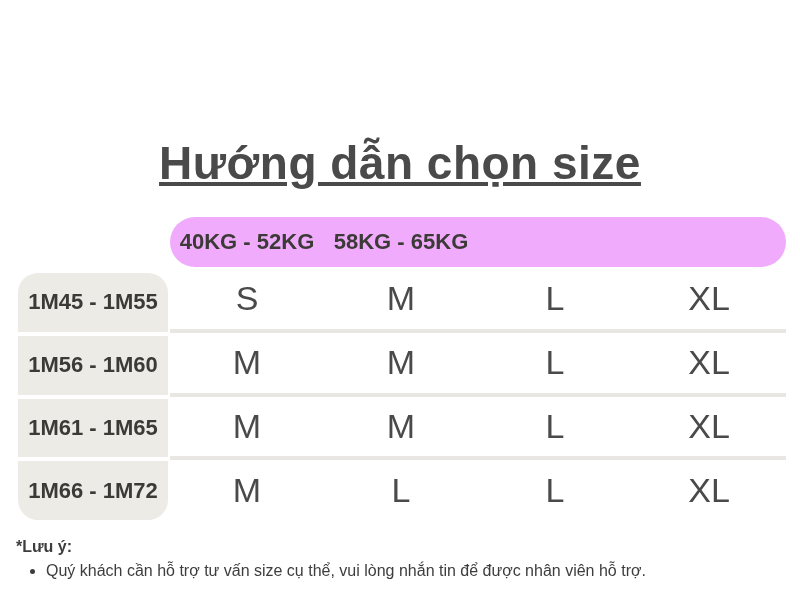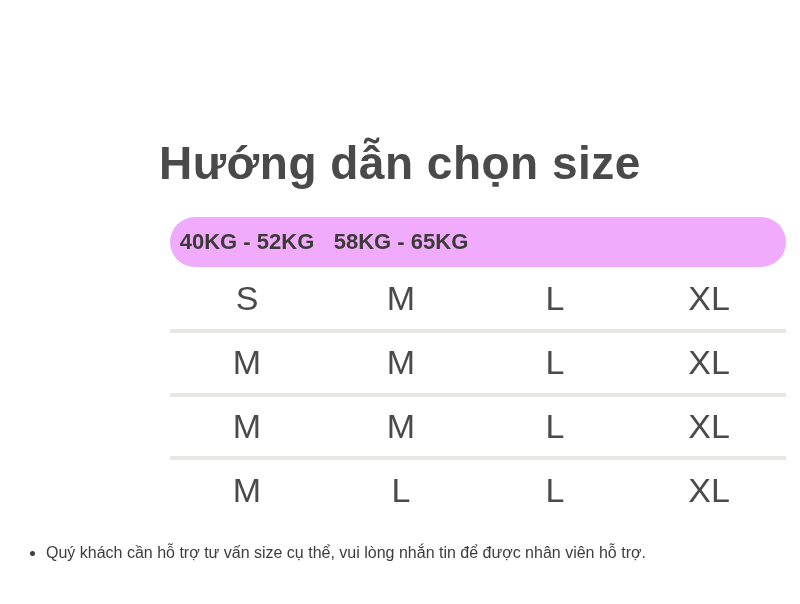--- a/index.html
+++ b/index.html
@@ -26,21 +26,21 @@
     font-style: italic; font-variant: small-caps;
     font-size: 12px; letter-spacing: 2px; color: #1d1d1d;
     white-space: nowrap;
   }
   .butterfly { position: absolute; right: -4px; top: 0; width: 86px; height: 130px; }
 
   
   .title {
     position: absolute; left: 0; top: 136px; width: 100%;
     margin: 0; text-align: center;
-    font-size: 46px; font-weight: 600; color: #4a4a4a; letter-spacing: 0.5px;
+    font-size: 46px; font-weight: 600; color: #4a4a4a; letter-spacing: 0.5px; text-decoration: underline;
   }
 
   
   .weight-header {
     position: absolute; left: 170px; top: 217px; width: 616px; height: 50px;
     background: #f0abfc; border-radius: 25px;
     display: grid; grid-template-columns: repeat(4, 1fr); align-items: center;
   }
   .weight-header .hdr {
     text-align: center; font-weight: 700; font-size: 22px;
@@ -82,20 +82,26 @@
 <div class="page">
 
 
   <h1 class="title">Hướng dẫn chọn size</h1>
 
   <div class="weight-header">
     <span class="hdr">40KG - 52KG</span>
     <span class="hdr">58KG - 65KG</span>
   </div>
 
+  <div class="height-col">
+    <div class="hlabel">1M45 - 1M55</div>
+    <div class="hlabel">1M56 - 1M60</div>
+    <div class="hlabel">1M61 - 1M65</div>
+    <div class="hlabel">1M66 - 1M72</div>
+  </div>
 
   <div class="size-body">
     <div class="size-row">
       <span class="size-cell">S</span>
       <span class="size-cell">M</span>
       <span class="size-cell">L</span>
       <span class="size-cell">XL</span>
     </div>
     <div class="size-row">
       <span class="size-cell">M</span>
@@ -111,18 +117,19 @@
     </div>
     <div class="size-row">
       <span class="size-cell">M</span>
       <span class="size-cell">L</span>
       <span class="size-cell">L</span>
       <span class="size-cell">XL</span>
     </div>
   </div>
 
   <footer class="note">
+    <div class="note-label">*Lưu ý:</div>
     <ul>
       <li>Quý khách cần hỗ trợ tư vấn size cụ thể, vui lòng nhắn tin để được nhân viên hỗ trợ.</li>
     </ul>
   </footer>
 
 </div>
 
 </body></html>

